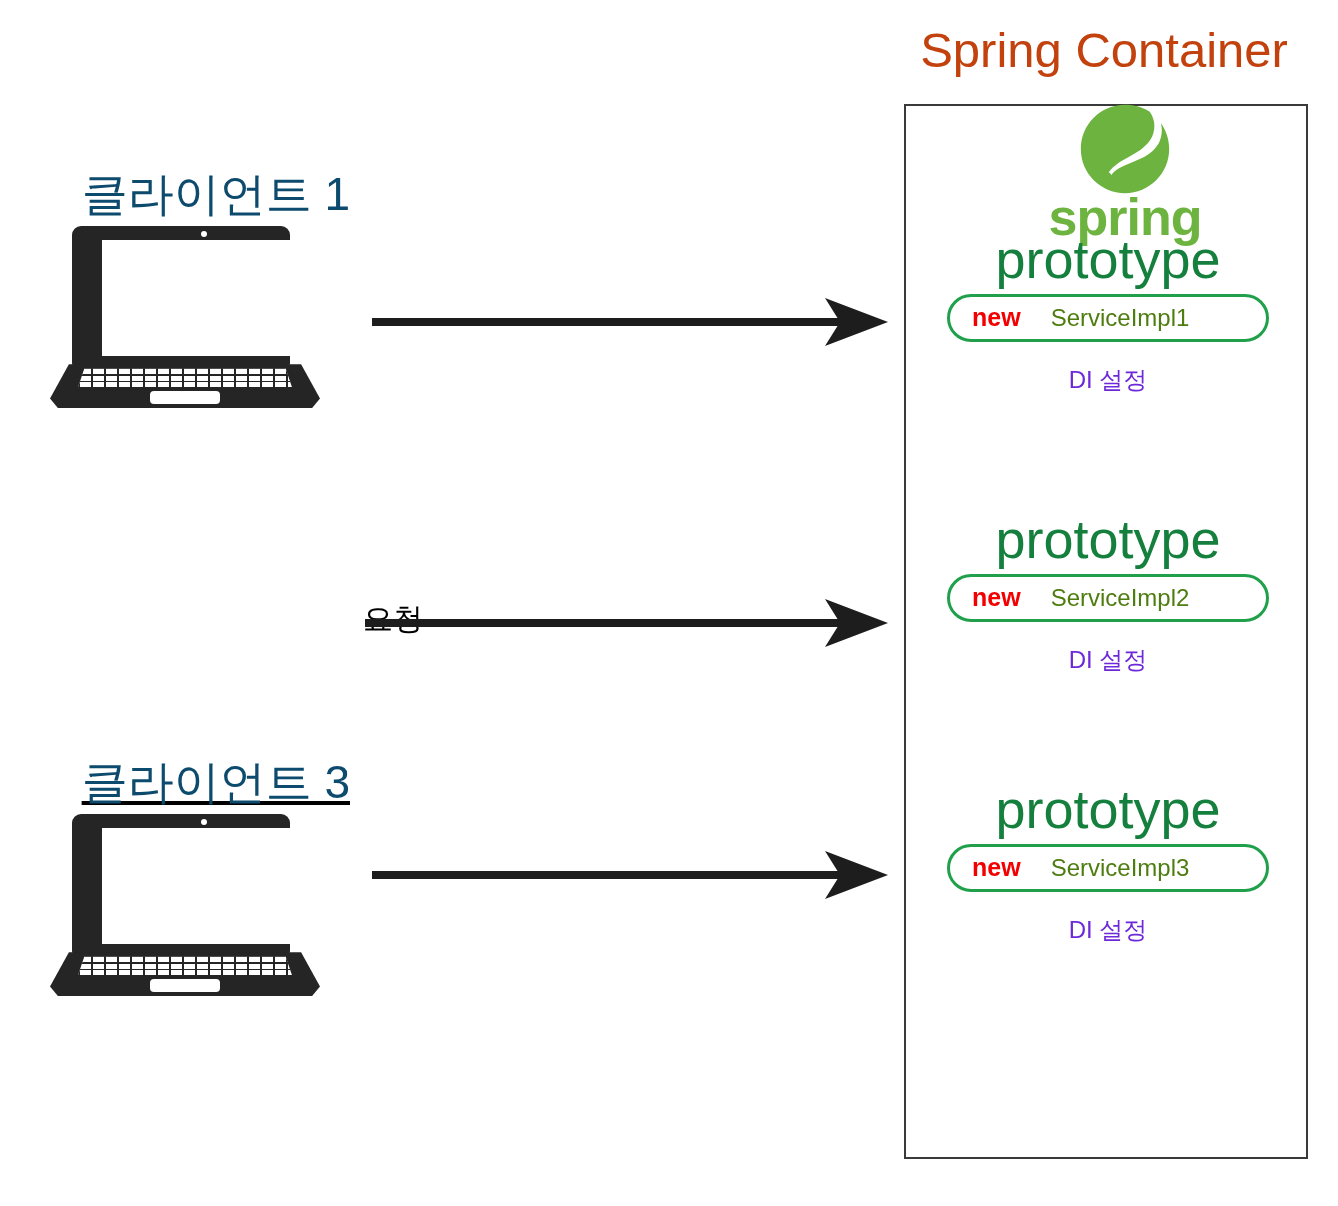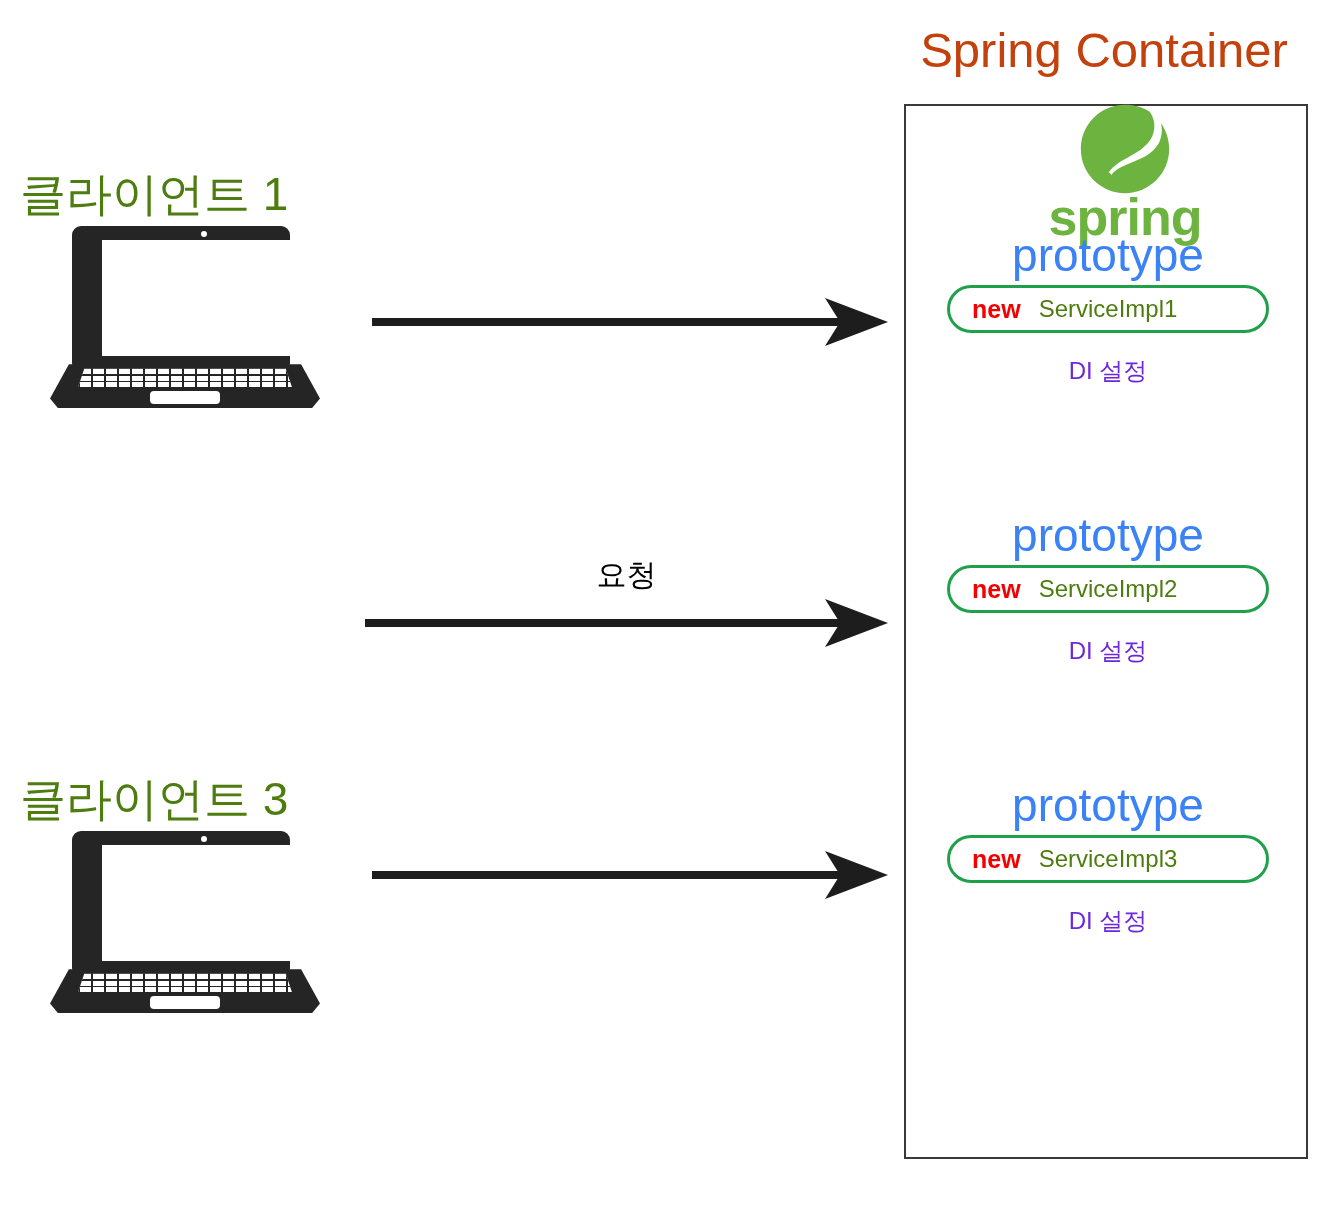--- a/index.html
+++ b/index.html
@@ -27,22 +27,22 @@
   
   .client-group {
     position: absolute;
     left: 20px;
     width: 330px;
   }
   .client-label {
     font-size: 46px;
     line-height: 1.05;
     font-weight: 400;
-    color: #4d7c0f;
-    text-align: left;
+    color: #0c4a6e;
+    text-align: right;
     white-space: nowrap;
     letter-spacing: 0px;
   }
 
   .laptop {
     position: relative;
     width: 270px;
     height: 180px;
     margin: 8px auto 0 auto;
   }
@@ -111,23 +111,24 @@
     border-radius: 4px;
   }
 
   
   .arrow-wrap {
     position: absolute;
   }
   .arrow-label {
     position: absolute;
     font-size: 30px;
-    text-align: center;
+    text-align: left;
     white-space: nowrap;
     color: #000;
+    margin-top: 44px;
   }
 
   
   #container-title {
     position: absolute;
     left: 880px;
     top: 24px;
     width: 448px;
     text-align: center;
     font-size: 49px;
@@ -166,35 +167,36 @@
     letter-spacing: -1px;
   }
 
   .scope-block {
     position: absolute;
     left: 0;
     width: 404px;
     text-align: center;
   }
   .scope-title {
-    font-size: 46px;
+    font-size: 54px;
     line-height: 1.05;
-    color: #3b82f6;
+    color: #15803d;
     white-space: nowrap;
   }
   .bean-pill {
     margin: 6px auto 0 auto;
     width: 322px;
     height: 48px;
     border: 3px solid #20a04a;
     border-radius: 26px;
     box-sizing: border-box;
     display: flex;
     align-items: center;
     background: #ffffff;
+    gap: 12px;
   }
   .bean-new {
     color: #f40000;
     font-size: 25px;
     font-weight: 700;
     margin-left: 22px;
     white-space: nowrap;
   }
   .bean-name {
     color: #4d7c0f;
@@ -221,21 +223,21 @@
         <div class="laptop-cam"></div>
         <div class="laptop-screen"></div>
       </div>
       <div class="laptop-base"></div>
       <div class="laptop-keys"></div>
       <div class="laptop-pad"></div>
     </div>
   </div>
 
 
-  <div class="client-group" style="top:775px;">
+  <div class="client-group" style="top:758px;text-decoration:underline;">
     <div class="client-label">클라이언트 3</div>
     <div class="laptop">
       <div class="laptop-lid">
         <div class="laptop-cam"></div>
         <div class="laptop-screen"></div>
       </div>
       <div class="laptop-base"></div>
       <div class="laptop-keys"></div>
       <div class="laptop-pad"></div>
     </div>

